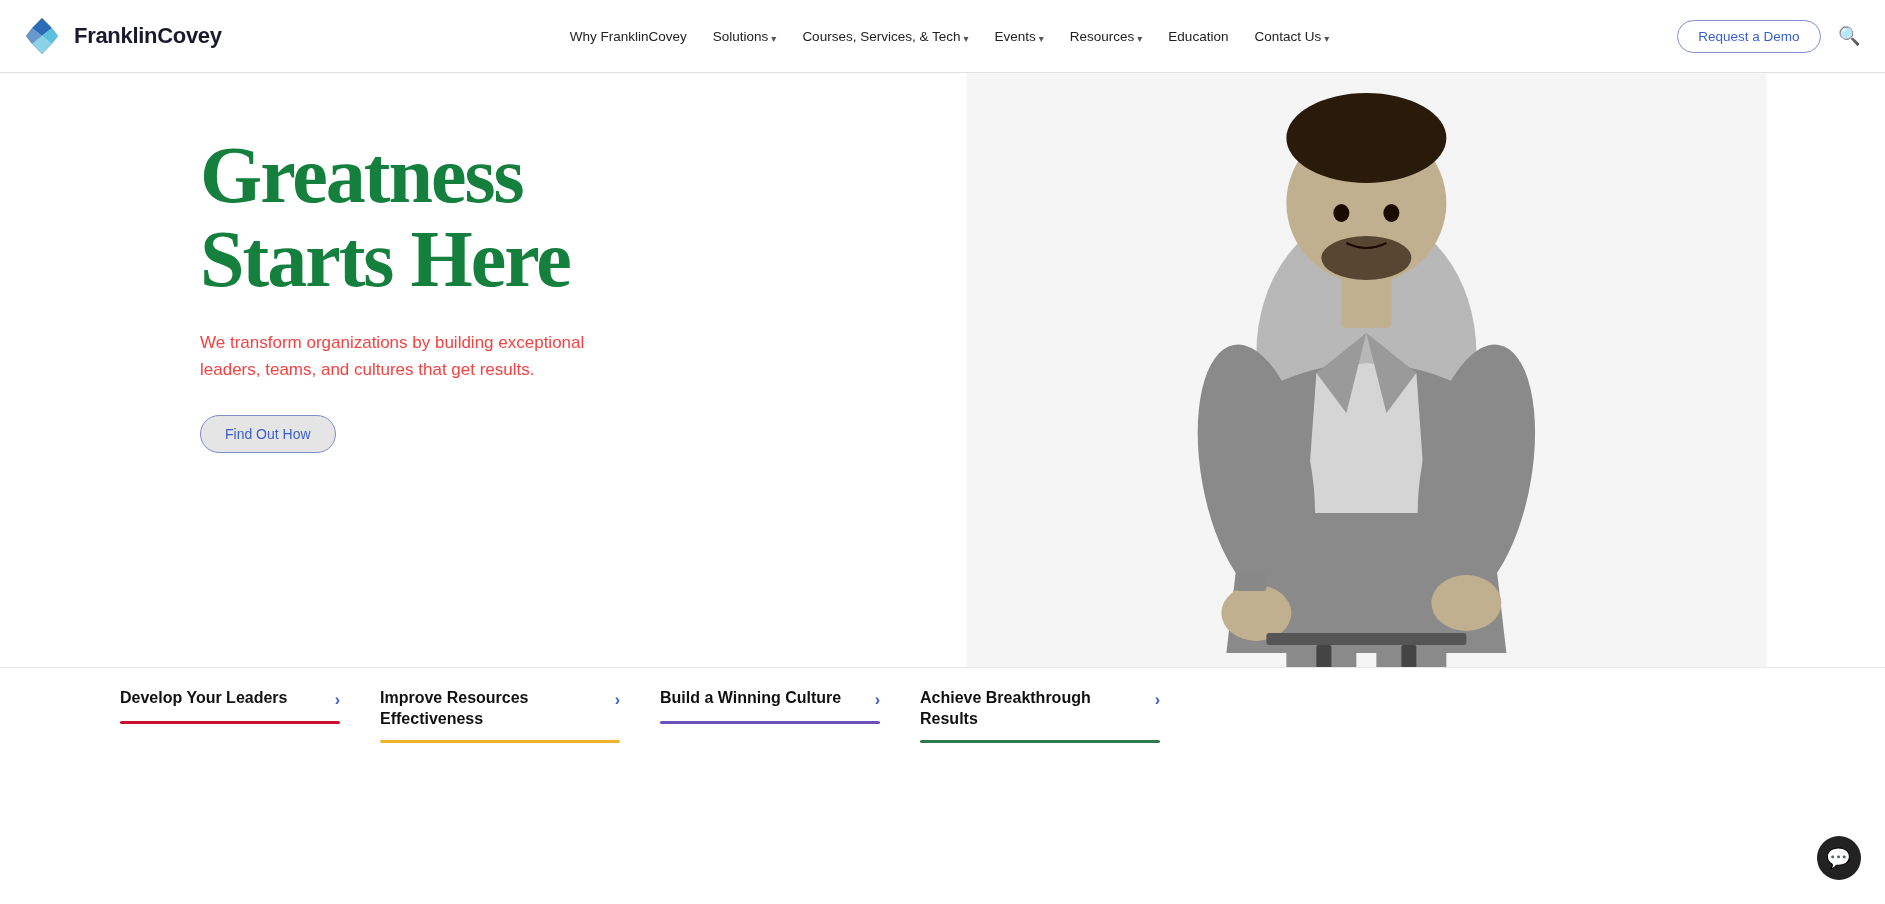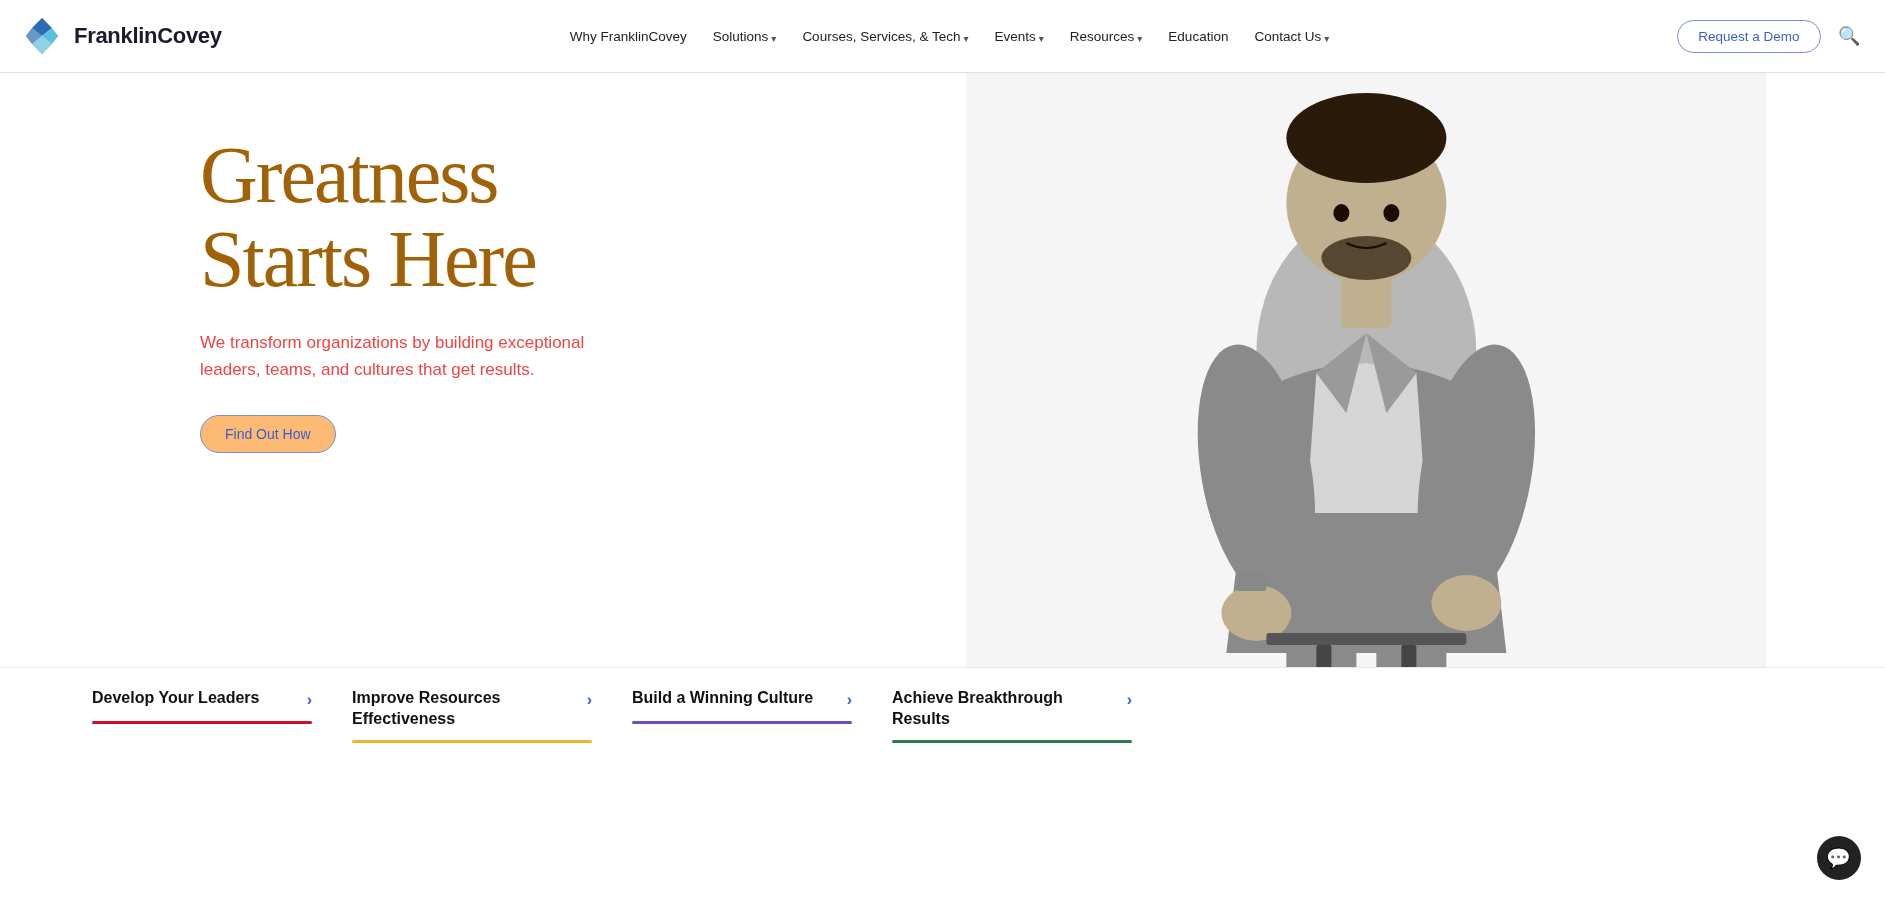--- a/index.html
+++ b/index.html
@@ -12,23 +12,23 @@
     .nav { display: flex; align-items: center; gap: 6px; }
     .nav-item { display: flex; align-items: flex-end; gap: 3px; padding: 6px 10px; font-size: 13.5px; color: #222; cursor: pointer; white-space: nowrap; }
     .nav-chevron { font-size: 10px; color: #555; }
     .header-right { display: flex; align-items: center; gap: 14px; }
     .request-demo-btn { border: 1.5px solid #7b8fcd; color: #3a5fcd; background: #fff; border-radius: 20px; padding: 8px 20px; font-size: 13.5px; cursor: pointer; white-space: nowrap; }
     .search-icon-btn { background: none; border: none; cursor: pointer; font-size: 18px; color: #333; padding: 4px; }
 
     
     .hero { display: flex; align-items: flex-start; min-height: 680px; padding: 60px 40px 40px 200px; position: relative; overflow: hidden; }
     .hero-content { flex: 0 0 560px; z-index: 2; }
-    .hero-title { font-size: 80px; font-weight: 400; line-height: 1.05; color: #a16207; letter-spacing: -2px; font-family: Georgia, 'Times New Roman', serif; margin-bottom: 28px; }
+    .hero-title { font-size: 80px; font-weight: 700; line-height: 1.05; color: #15803d; letter-spacing: -2px; font-family: Georgia, 'Times New Roman', serif; margin-bottom: 28px; }
     .hero-subtitle { font-size: 17px; color: #ef4444; line-height: 1.6; max-width: 400px; margin-bottom: 32px; }
-    .find-out-btn { border: 1.5px solid #7b8fcd; color: #3a5fcd; background: #fdba74; border-radius: 20px; padding: 10px 24px; font-size: 14px; cursor: pointer; text-align: center; }
+    .find-out-btn { border: 1.5px solid #7b8fcd; color: #3a5fcd; background: #e5e5e5; border-radius: 20px; padding: 10px 24px; font-size: 14px; cursor: pointer; text-align: center; }
 
     
     .hero-image-area { position: absolute; right: 0; top: 0; bottom: 0; width: 55%; display: flex; align-items: flex-end; justify-content: center; overflow: hidden; }
     .card-title { font-size: 16px; font-weight: 700; color: #111; display: flex; align-items: flex-start; justify-content: space-between; gap: 10px; margin-bottom: 10px; line-height: 1.3; }
     .card-chevron { color: #3a5fcd; font-size: 16px; flex-shrink: 0; margin-top: 2px; }
     .card-underline { height: 3px; width: 100%; border-radius: 2px; margin-top: 4px; }
     .card-red { background: #c8102e; }
     .card-yellow { background: #f0b429; }
     .card-purple { background: #6b4fbb; }
     .card-green { background: #2d7a4f; }
@@ -140,21 +140,21 @@
 
         <ellipse cx="375" cy="140" rx="8" ry="9" fill="#1a0a00"></ellipse>
         <ellipse cx="425" cy="140" rx="8" ry="9" fill="#1a0a00"></ellipse>
         <path d="M380 170 Q400 180 420 170" stroke="#1a0a00" stroke-width="2" fill="none"></path>
 
         <rect x="270" y="500" width="30" height="18" fill="#888" rx="3"></rect>
       </svg>
     </div>
   </div>
 
-  <div style="position:absolute; bottom:0; left:0; right:0; display:flex; padding:20px 40px 10px 92px; gap:40px; background:#fff; border-top:1px solid #e8e8e8; z-index:3;">
+  <div style="position:absolute; bottom:0; left:0; right:0; display:flex; padding:20px 40px 10px 120px; gap:40px; background:#fff; border-top:1px solid #e8e8e8; z-index:3;">
 
     <div style="flex:0 0 220px; cursor:pointer;">
       <div class="card-title">
         <span>Develop Your Leaders</span>
         <span class="card-chevron">›</span>
       </div>
       <div class="card-underline card-red"></div>
     </div>
 
     <div style="flex:0 0 240px; cursor:pointer;">

